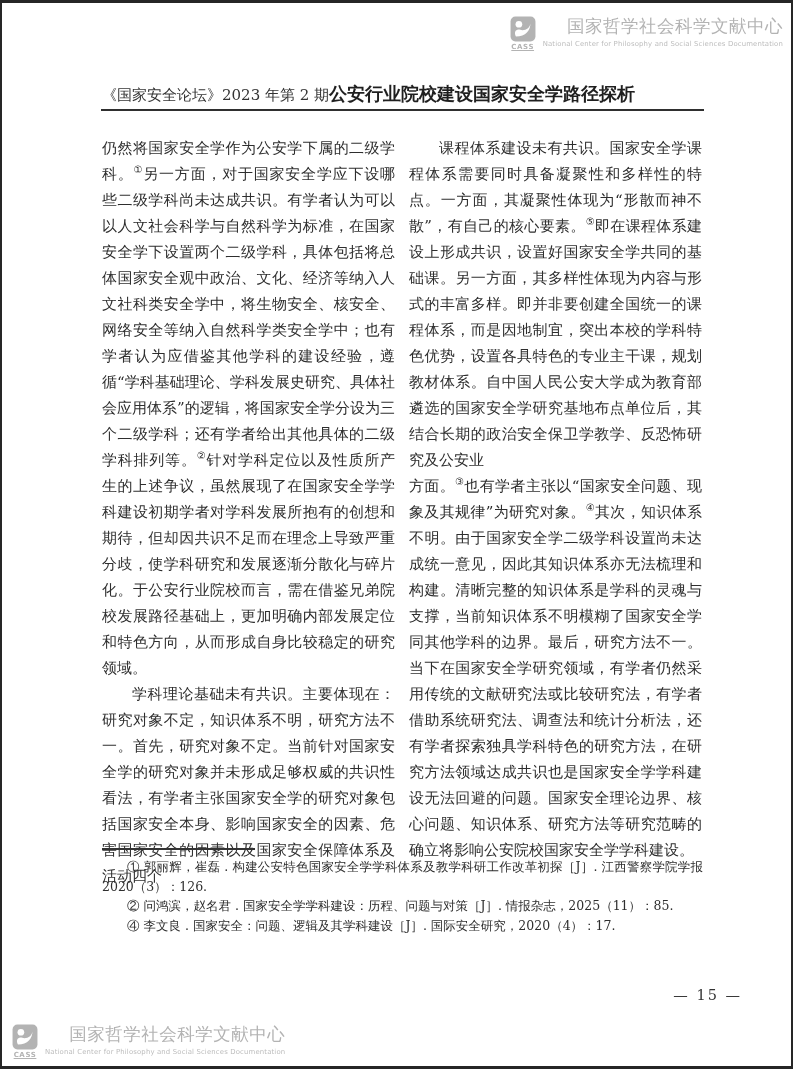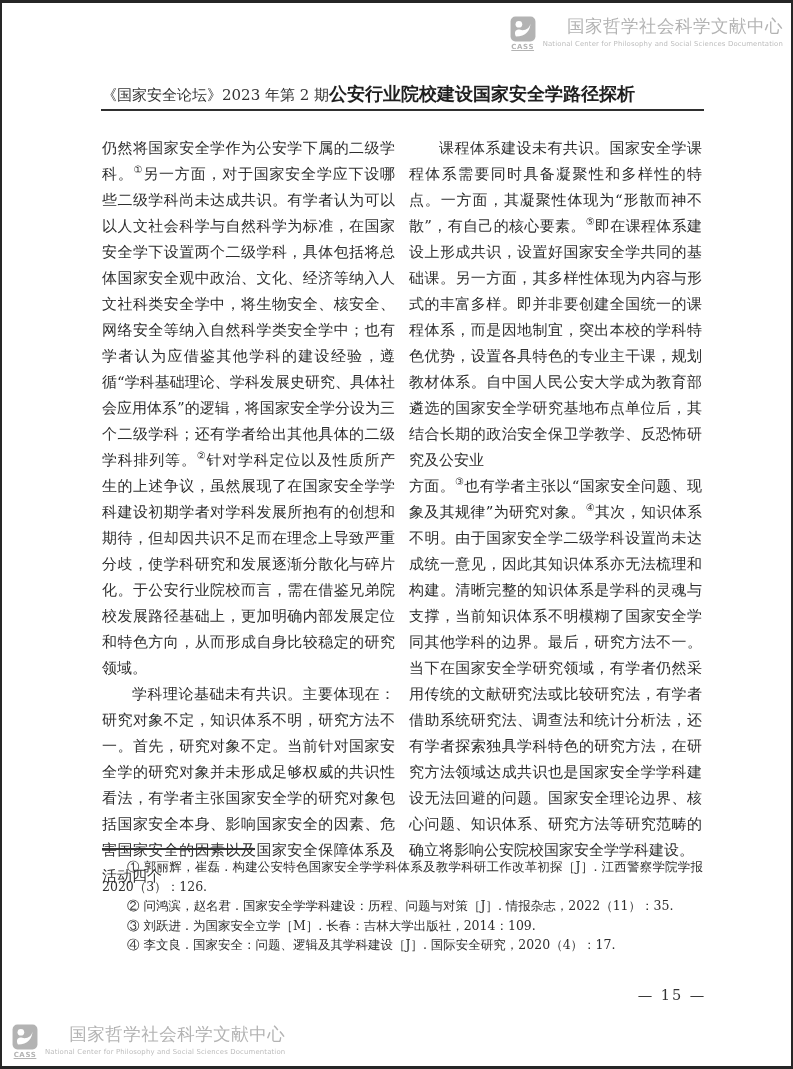--- a/index.html
+++ b/index.html
@@ -63,21 +63,21 @@
   .footnotes { position:absolute; left:100px; top:845px; width:601px; }
   .footnote-rule { width:153px; height:2px; background:#333333; margin:0 0 7px 0; }
   .footnote {
     margin:0; font-size:12.5px; line-height:19.5px; color:#2e2e2e;
     text-indent:2em; text-align:justify; text-justify:inter-ideograph;
   }
 
   
   .page-number {
     position:absolute; top:984px; left:600px; width:140px;
-    text-align:center; font-size:14.5px; color:#333333; letter-spacing:2px;
+    text-align:right; font-size:14.5px; color:#333333; letter-spacing:2px;
   }
 </style>
 </head>
 <body>
 
 <div class="page">
 
   <div class="watermark watermark-top">
     <div class="wm-icon-col">
       <svg class="wm-icon" viewBox="0 0 24 24">
@@ -105,22 +105,21 @@
   </div>
 
   <div class="column column-right">
     <p class="para indent"><span>课程体系建设未有共识。国家安全学课程体系需要同时具备凝聚性和多样性的特点。一方面，其凝聚性体现为“形散而神不散”，有自己的核心要素。</span><sup>⑤</sup><span>即在课程体系建设上形成共识，设置好国家安全学共同的基础课。另一方面，其多样性体现为内容与形式的丰富多样。即并非要创建全国统一的课程体系，而是因地制宜，突出本校的学科特色优势，设置各具特色的专业主干课，规划教材体系。自中国人民公安大学成为教育部遴选的国家安全学研究基地布点单位后，其结合长期的政治安全保卫学教学、反恐怖研究及公安业</span></p>
     <p class="para no-indent"><span>方面。</span><sup>③</sup><span>也有学者主张以“国家安全问题、现象及其规律”为研究对象。</span><sup>④</sup><span>其次，知识体系不明。由于国家安全学二级学科设置尚未达成统一意见，因此其知识体系亦无法梳理和构建。清晰完整的知识体系是学科的灵魂与支撑，当前知识体系不明模糊了国家安全学同其他学科的边界。最后，研究方法不一。当下在国家安全学研究领域，有学者仍然采用传统的文献研究法或比较研究法，有学者借助系统研究法、调查法和统计分析法，还有学者探索独具学科特色的研究方法，在研究方法领域达成共识也是国家安全学学科建设无法回避的问题。国家安全理论边界、核心问题、知识体系、研究方法等研究范畴的确立将影响公安院校国家安全学学科建设。</span></p>
   </div>
 
   <div class="footnotes">
     <div class="footnote-rule"></div>
     <p class="footnote">① 郭丽辉，崔磊 . 构建公安特色国家安全学学科体系及教学科研工作改革初探［J］. 江西警察学院学报 2020（3）：126.</p>
-    <p class="footnote">② 问鸿滨，赵名君 . 国家安全学学科建设：历程、问题与对策［J］. 情报杂志，2022（11）：35.</p>
-    <p class="footnote">③ 刘跃进 . 为国家安全立学［M］. 长春：吉林大学出版社，2014：109.</p>
+    <p class="footnote">② 问鸿滨，赵名君 . 国家安全学学科建设：历程、问题与对策［J］. 情报杂志，2025（11）：85.</p>
     <p class="footnote">④ 李文良 . 国家安全：问题、逻辑及其学科建设［J］. 国际安全研究，2020（4）：17.</p>
   </div>
 
   <div class="page-number">— 15 —</div>
 
   <div class="watermark watermark-bottom">
     <div class="wm-icon-col">
       <svg class="wm-icon" viewBox="0 0 24 24">
         <rect x="0.5" y="0.5" width="23" height="23" rx="4.5" fill="#b3b3b3"></rect>
         <circle cx="8.2" cy="7.6" r="3.1" fill="#ffffff"></circle>

